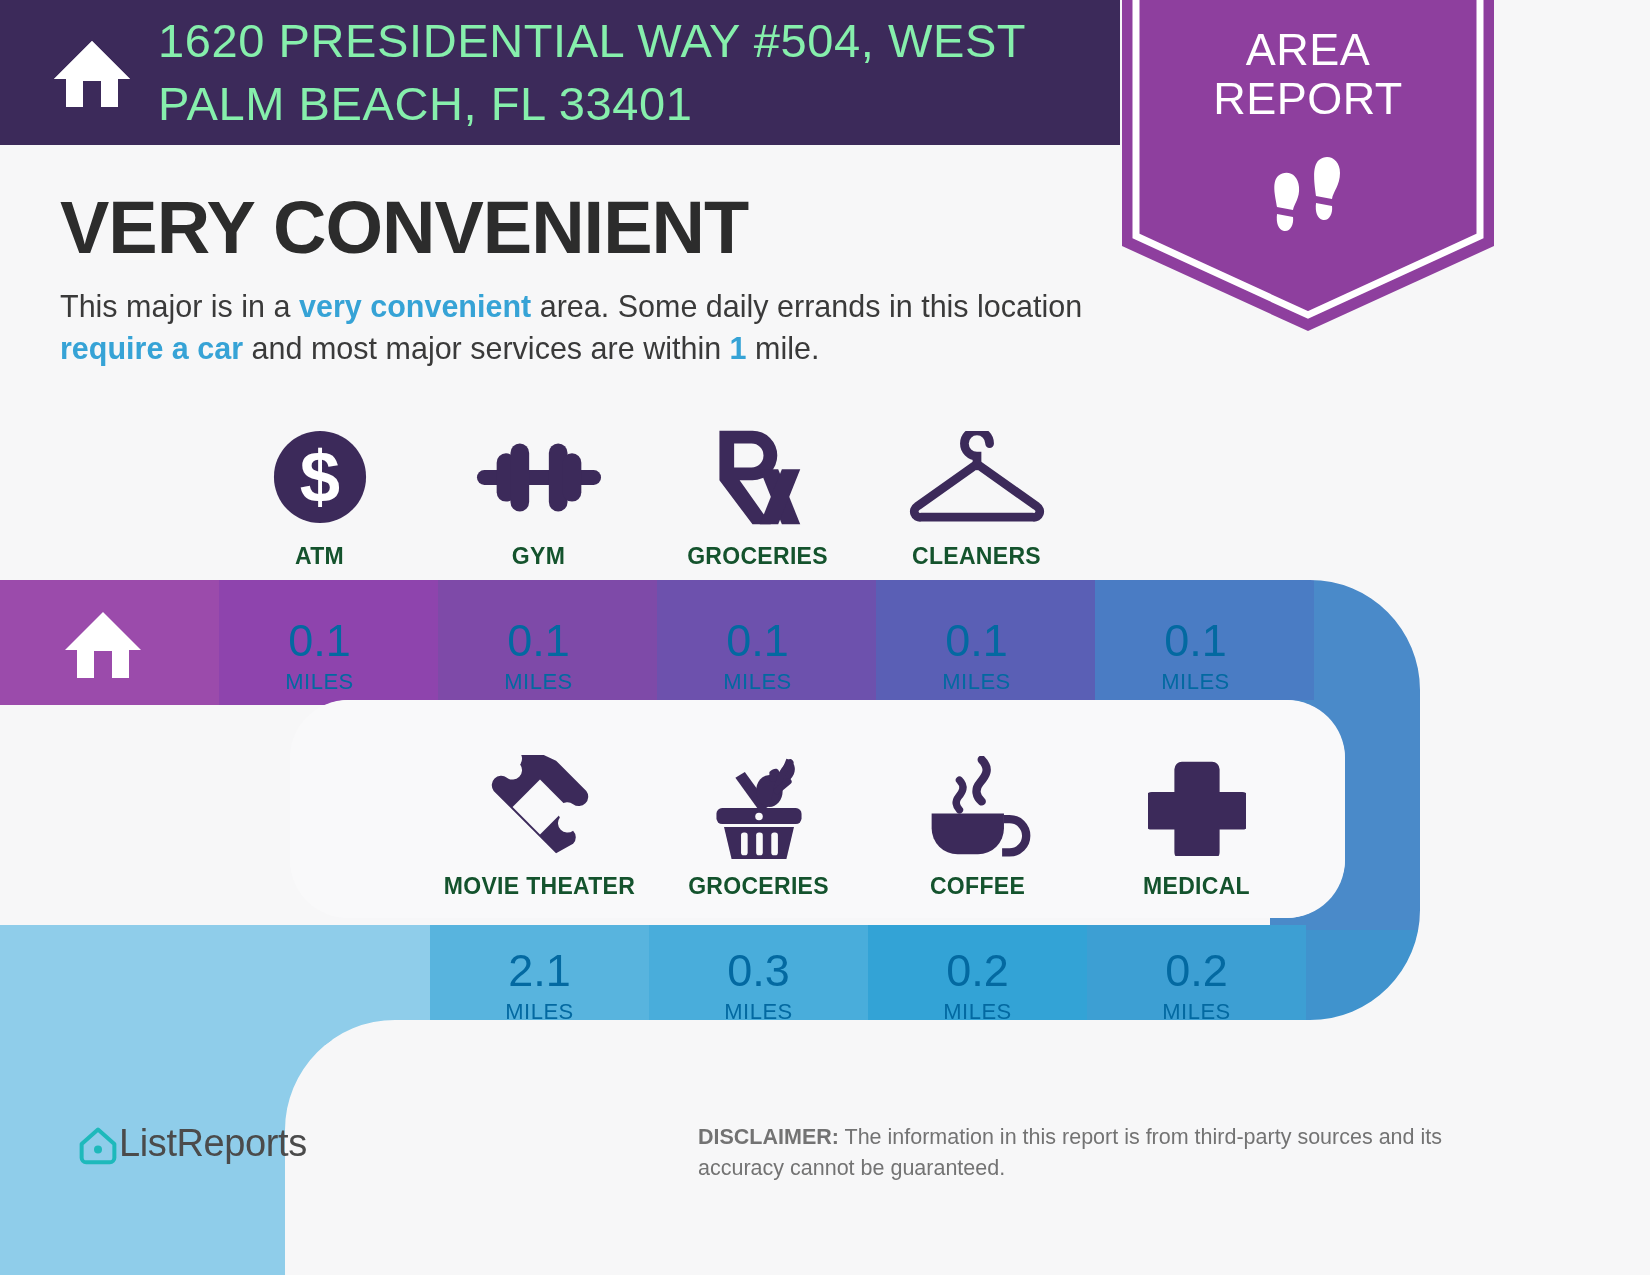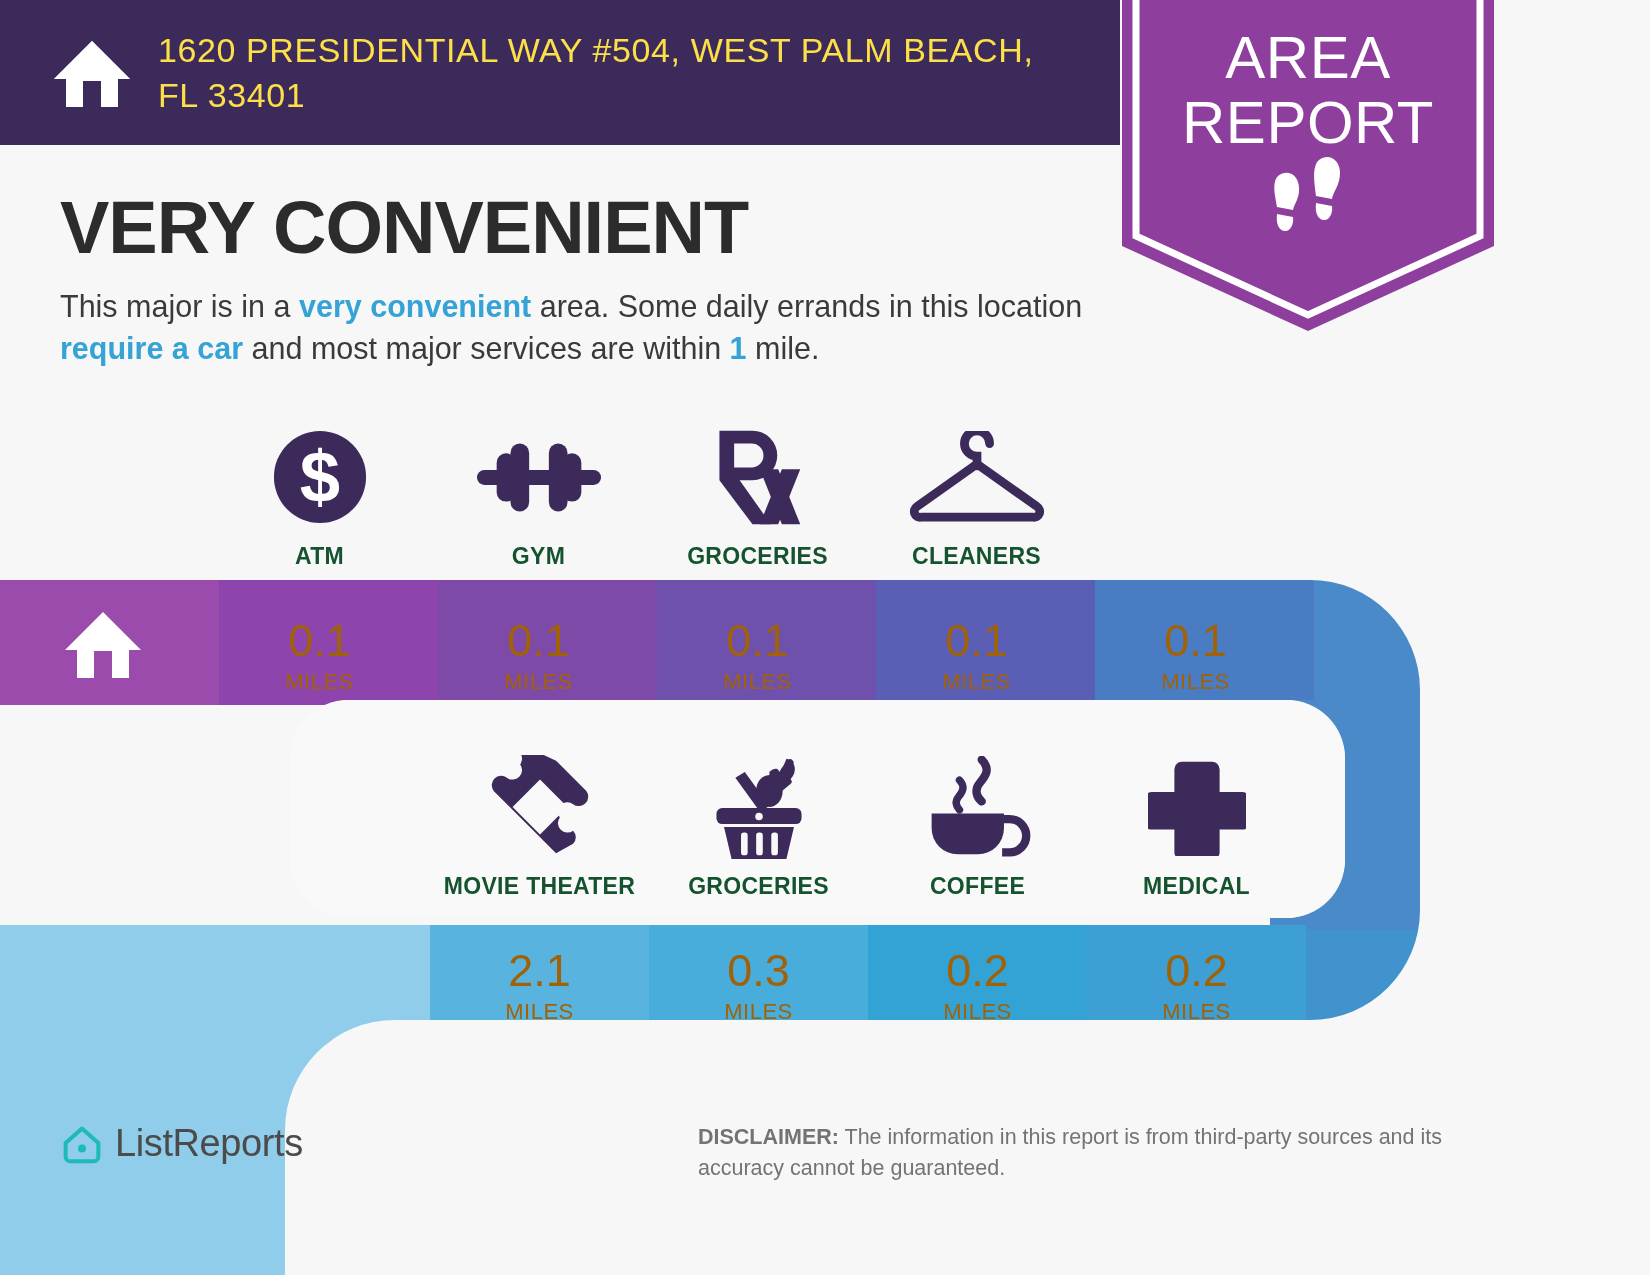--- a/index.html
+++ b/index.html
@@ -14,37 +14,37 @@
   
   #header-bar {
     position: absolute; left: 0; top: 0;
     width: 1120px; height: 145px;
     background: #3c2a5a;
     display: flex; align-items: center;
     padding-left: 52px;
   }
   #header-home-icon { width: 80px; height: 72px; flex: none; margin-right: 26px; }
   #header-address {
-    color: #fde047;
-    font-size: 34px;
+    color: #86efac;
+    font-size: 47px;
     font-weight: 400;
     letter-spacing: 0.6px;
     line-height: 1.32;
     max-width: 900px;
   }
 
   
   #area-badge {
     position: absolute; left: 1122px; top: -14px;
     width: 372px; height: 345px;
   }
   #area-badge .badge-text {
     position: absolute; left: 0; top: 40px; width: 100%;
     text-align: center; color: #fff;
-    font-size: 60px; font-weight: 400; line-height: 1.08;
+    font-size: 45px; font-weight: 400; line-height: 1.08;
     letter-spacing: 0.5px;
   }
   #area-badge .badge-feet {
     position: absolute; left: 50%; top: 168px;
     transform: translateX(-50%);
     width: 84px; height: 80px;
   }
 
   
   #headline {
@@ -77,35 +77,35 @@
     color: #14532d; letter-spacing: 0.3px; white-space: nowrap;
   }
 
   
   .dist-row { position: absolute; display: flex; pointer-events: none; }
   #dist-row-1 { left: 210px; top: 600px; }
   #dist-row-2 { left: 430px; top: 930px; text-align: center; }
   .dist-cell {
     width: 219px; display: flex; flex-direction: column;
     align-items: center; justify-content: center;
-    height: 112px; color: #a16207;
+    height: 112px; color: #0369a1;
   }
   .dist-value { font-size: 45px; font-weight: 400; line-height: 1; }
   .dist-unit { font-size: 22px; font-weight: 400; margin-top: 6px; letter-spacing: 0.5px; }
 
   
   #ribbon-home-icon {
     position: absolute; left: 63px; top: 608px;
     width: 80px; height: 72px;
   }
 
   
   #brand-logo {
-    position: absolute; left: 62px; top: 1122px;
-    display: flex; align-items: center; gap: 13px;
+    position: absolute; left: 78px; top: 1122px;
+    display: flex; align-items: flex-end; gap: 1px;
   }
   #brand-logo .mark { width: 40px; height: 40px; flex: none; }
   #brand-logo .word {
     font-size: 38px; font-weight: 400; color: #4b4b4b; letter-spacing: -0.4px;
   }
   #disclaimer {
     position: absolute; left: 698px; top: 1122px; width: 812px;
     font-size: 21.5px; line-height: 1.42; color: #737373;
   }
   #disclaimer b { font-weight: 700; }

